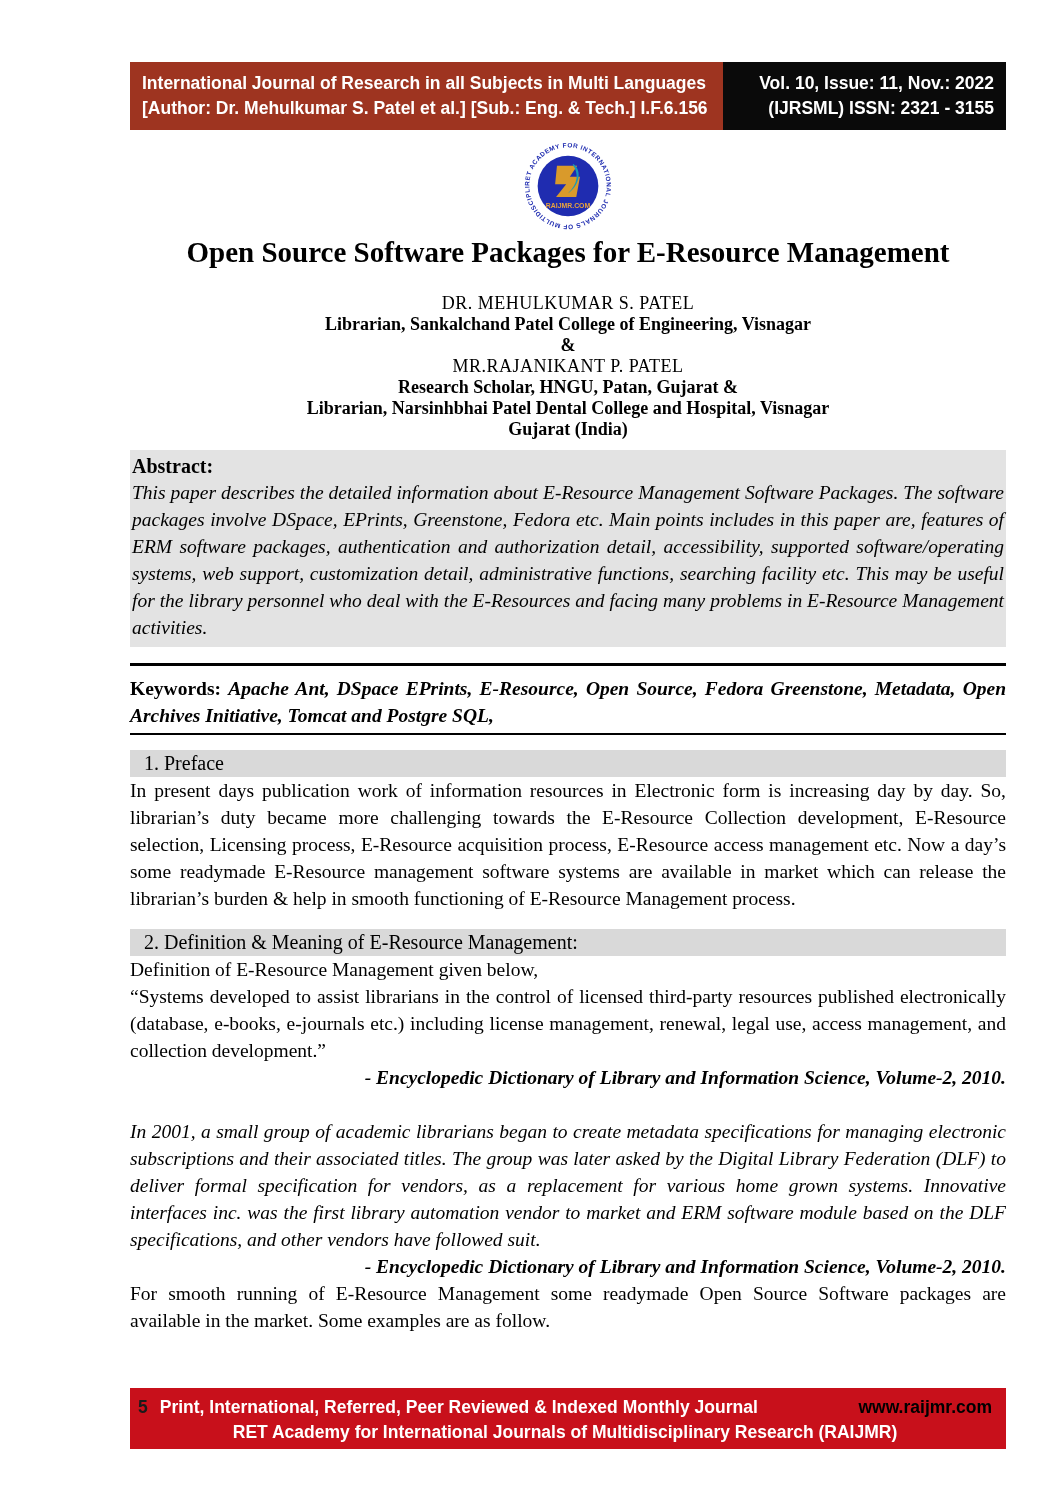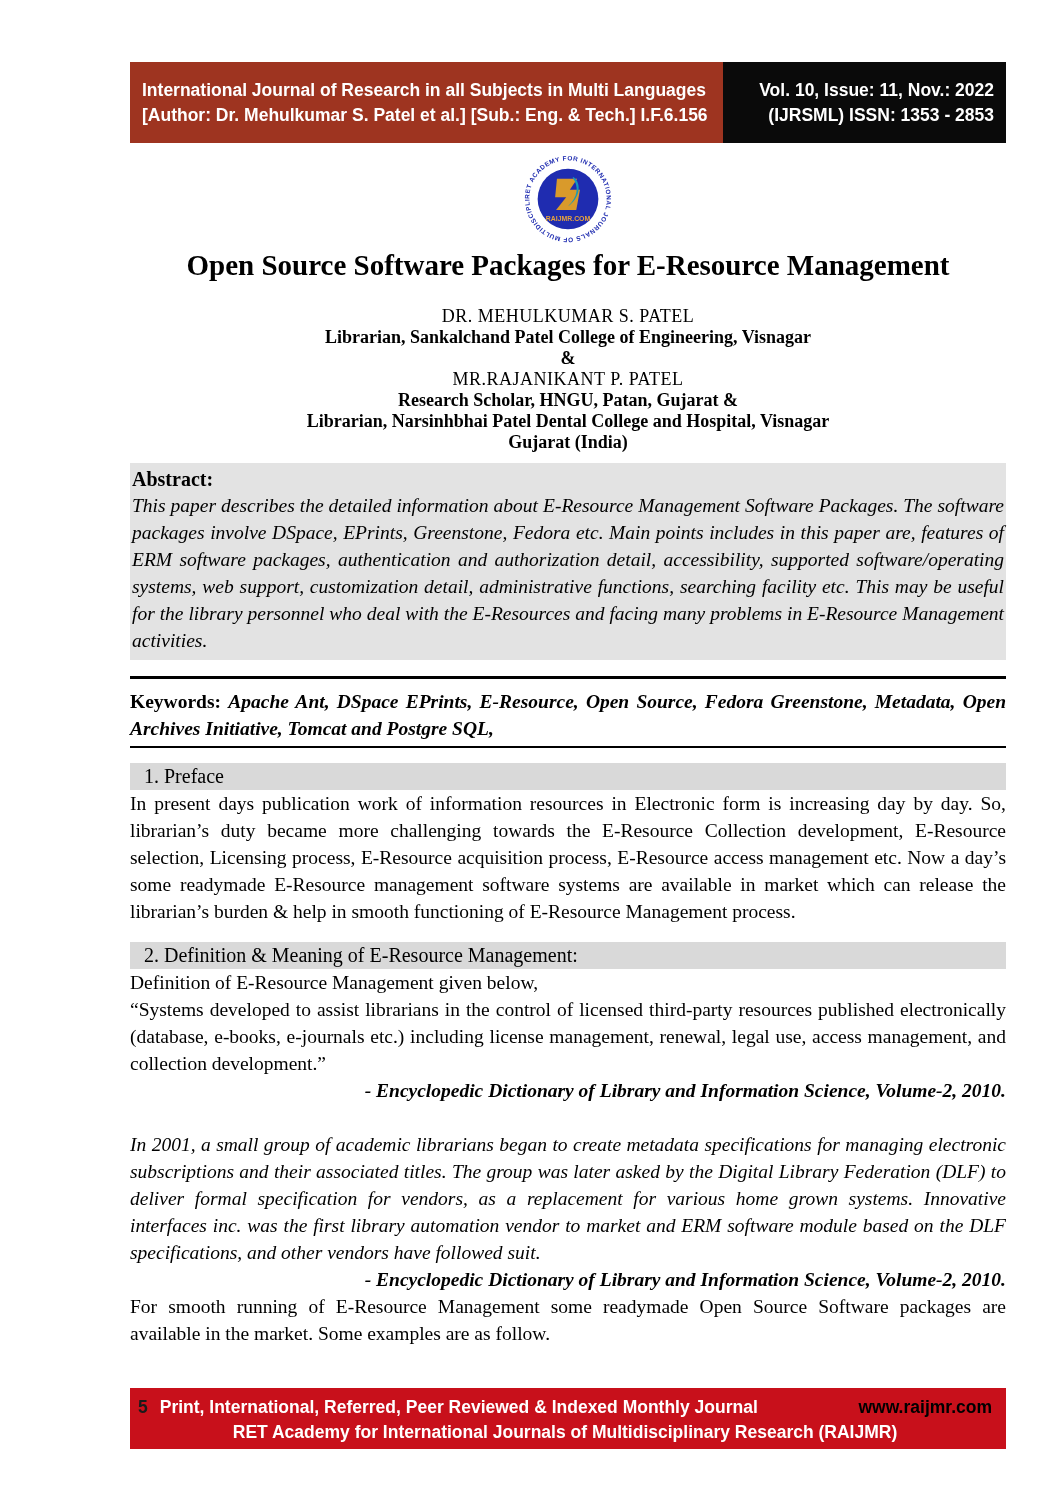--- a/index.html
+++ b/index.html
@@ -17,21 +17,21 @@
     position: absolute;
     left: 130px;
     top: 62px;
     width: 876px;
   }
 
   
   .journal-header {
     display: flex;
     width: 100%;
-    height: 81px;
+    height: 68px;
     font-family: "Liberation Sans", sans-serif;
     font-weight: bold;
     color: #ffffff;
     font-size: 17.5px;
   }
   .jh-left {
     background: #9e3420;
     width: 593px;
     padding: 5px 10px 5px 12px;
     display: flex;
@@ -166,21 +166,21 @@
 <div class="page">
   <div class="content">
 
     <header class="journal-header">
       <div class="jh-left">
         <div>International Journal of Research in all Subjects in Multi Languages</div>
         <div>[Author: Dr. Mehulkumar S. Patel et al.] [Sub.: Eng. &amp; Tech.] I.F.6.156</div>
       </div>
       <div class="jh-right">
         <div>Vol. 10, Issue: 11, Nov.: 2022</div>
-        <div>(IJRSML) ISSN: 1353 - 2853</div>
+        <div>(IJRSML) ISSN: 2321 - 3155</div>
       </div>
     </header>
 
     <div class="logo-wrap">
       <svg width="92" height="92" viewBox="0 0 100 100">
         <circle cx="50" cy="50" r="49" fill="#ffffff"></circle>
         <defs>
           <path id="ringPath" d="M 50,50 m -42,0 a 42,42 0 1,1 84,0 a 42,42 0 1,1 -84,0"></path>
         </defs>
         <text font-size="7" fill="#1f2cb0" font-family="Liberation Sans, sans-serif" font-weight="bold" letter-spacing="0.6">

